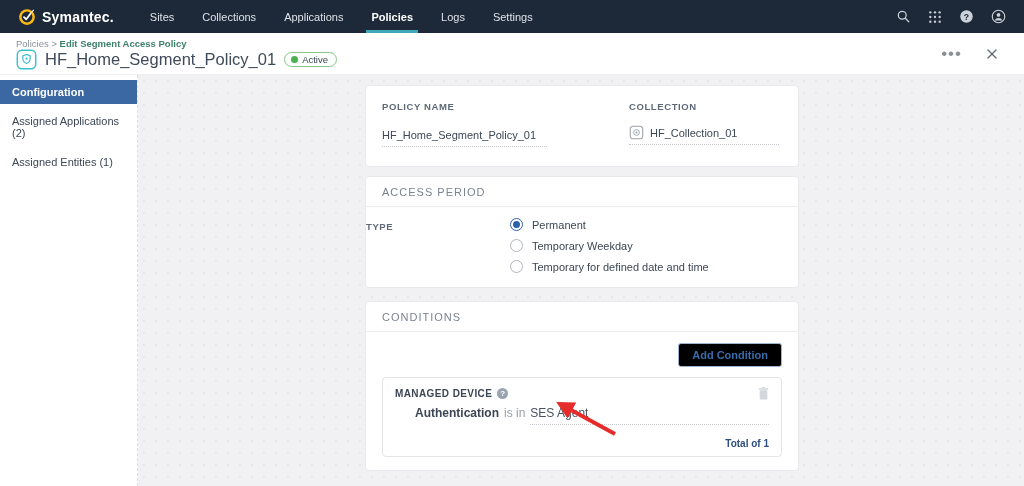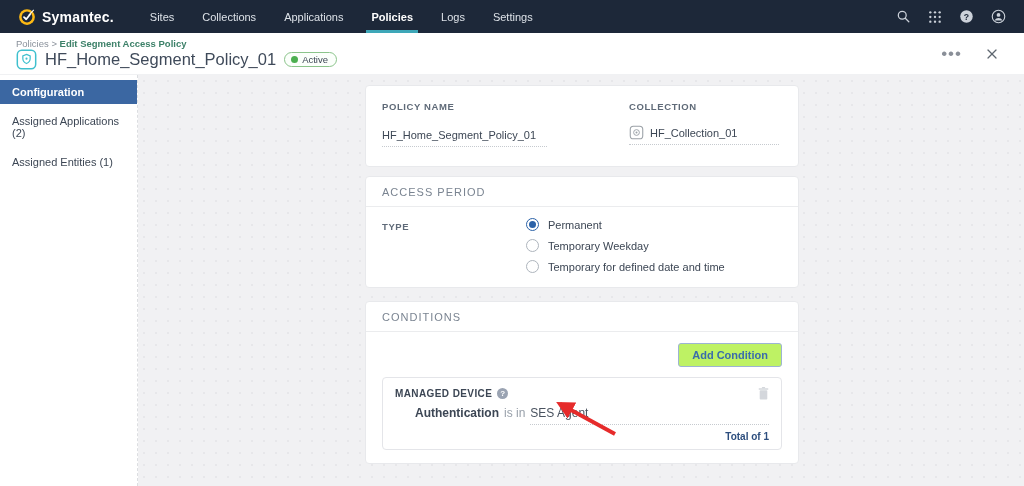--- a/index.html
+++ b/index.html
@@ -50,46 +50,46 @@
                  border-bottom:1px solid #ebecee; }
   .field-label { font-size:9.5px; font-weight:700; letter-spacing:.6px; color:#5f6a78; margin-bottom:13px; }
 
   .card1-body { display:grid; grid-template-columns:247px 1fr; padding:15px 16px 19px; }
   .name-input { border:none; border-bottom:1px dotted #c6cacf; font-size:11px; color:#3c4654;
                 width:165px; padding:0 0 5px; background:transparent; outline:none;
                 font-family:"Liberation Sans", sans-serif; }
   .collection-value { display:flex; align-items:center; gap:6px; font-size:11px; color:#3c4654;
                       border-bottom:1px dotted #c6cacf; padding-bottom:4px; width:150px; cursor:pointer; }
 
-  .access-body { display:flex; padding:11px 16px 14px; }
+  .access-body { display:flex; padding:11px 0 14px; }
   .type-label { width:144px; padding-top:3px; }
   .radio-group { display:flex; flex-direction:column; gap:8px; }
   .radio-row { display:flex; align-items:center; gap:9px; font-size:11px; color:#3c4654; cursor:pointer; }
   .radio { width:13px; height:13px; border:1px solid #aeb5bd; border-radius:50%; background:#fff;
            position:relative; flex:none; }
   .radio.selected { border:1.5px solid #2b62a8; }
   .radio.selected::after { content:''; position:absolute; inset:2px; background:#2b62a8; border-radius:50%; }
 
   .cond-body { padding:11px 16px 13px; }
   .add-btn-row { display:flex; justify-content:flex-end; }
-  .add-btn { background:#bef264; border:1px solid #9db4d3; border-radius:3px; color:#3a6cab;
+  .add-btn { background:#000000; border:1px solid #9db4d3; border-radius:3px; color:#3a6cab;
              font-weight:700; font-size:11px; padding:5px 13px; cursor:pointer;
              font-family:"Liberation Sans", sans-serif; }
   .cond-card { border:1px solid #e4e5e9; border-radius:4px; margin-top:10px; padding:9px 12px 7px; }
   .cond-head { display:flex; align-items:center; }
   .cond-type { font-size:10px; font-weight:700; letter-spacing:.4px; color:#3c4654; }
   .help-dot { width:11px; height:11px; border-radius:50%; background:#9aa3b2; color:#fff; font-size:8px;
               font-weight:700; display:inline-flex; align-items:center; justify-content:center;
               margin-left:5px; cursor:pointer; }
   .trash { margin-left:auto; cursor:pointer; }
   .cond-expr { display:flex; align-items:baseline; gap:5px; margin:6px 0 0 20px; font-size:12px; }
   .attr { font-weight:700; color:#3c4654; }
   .op { color:#98a0aa; }
   .val-wrap { flex:1; border-bottom:1px dotted #c6cacf; padding-bottom:4px; color:#49525f; }
-  .total { margin-top:6px; text-align:right; font-size:10px; font-weight:700; color:#2d4e7e; }
+  .total { margin-top:13px; text-align:right; font-size:10px; font-weight:700; color:#2d4e7e; }
 
   .arrow-svg { position:absolute; left:518px; top:313px; pointer-events:none; }
 </style>
 </head>
 <body>
 
 <div class="topnav">
   <div class="brand">
     <svg width="18" height="18" viewBox="0 0 24 24">
       <circle cx="12" cy="12" r="10.5" fill="#fdb913"></circle>

